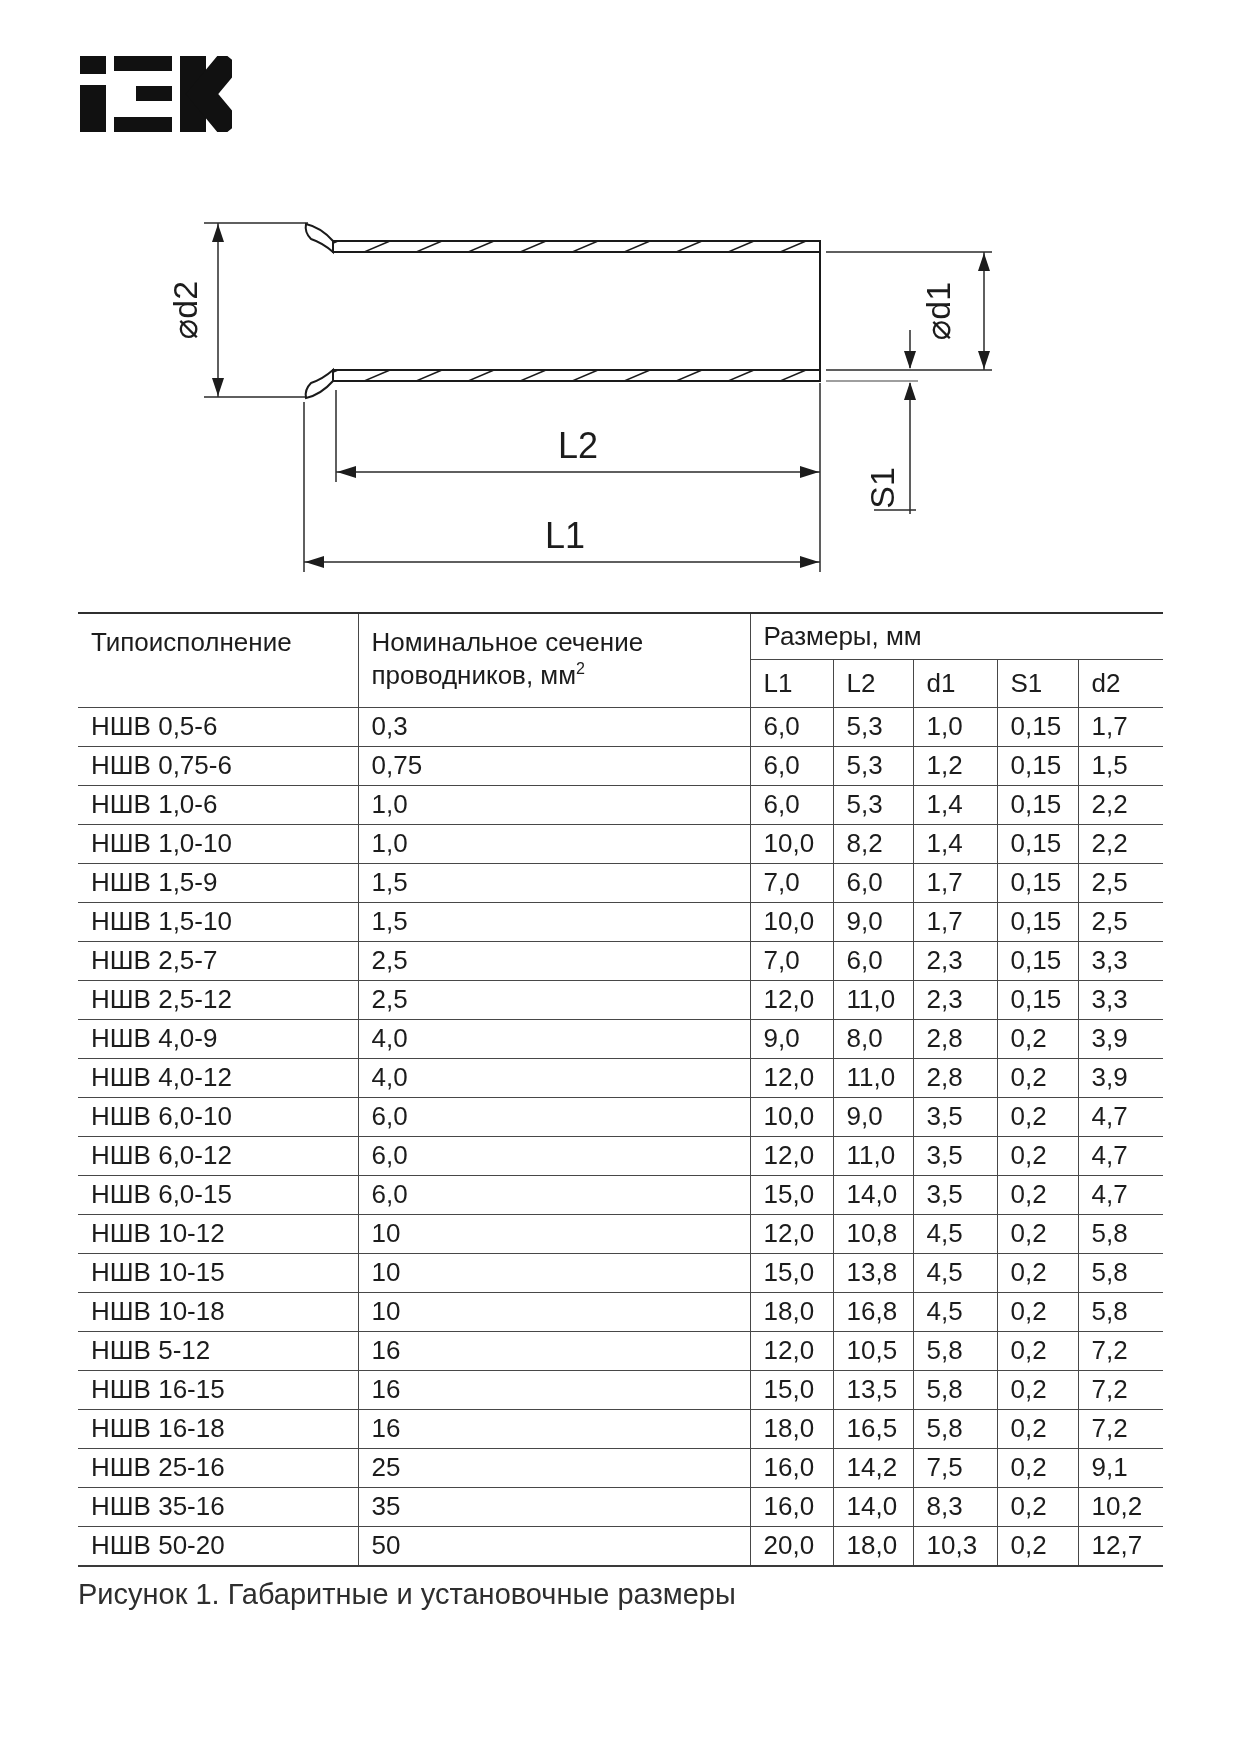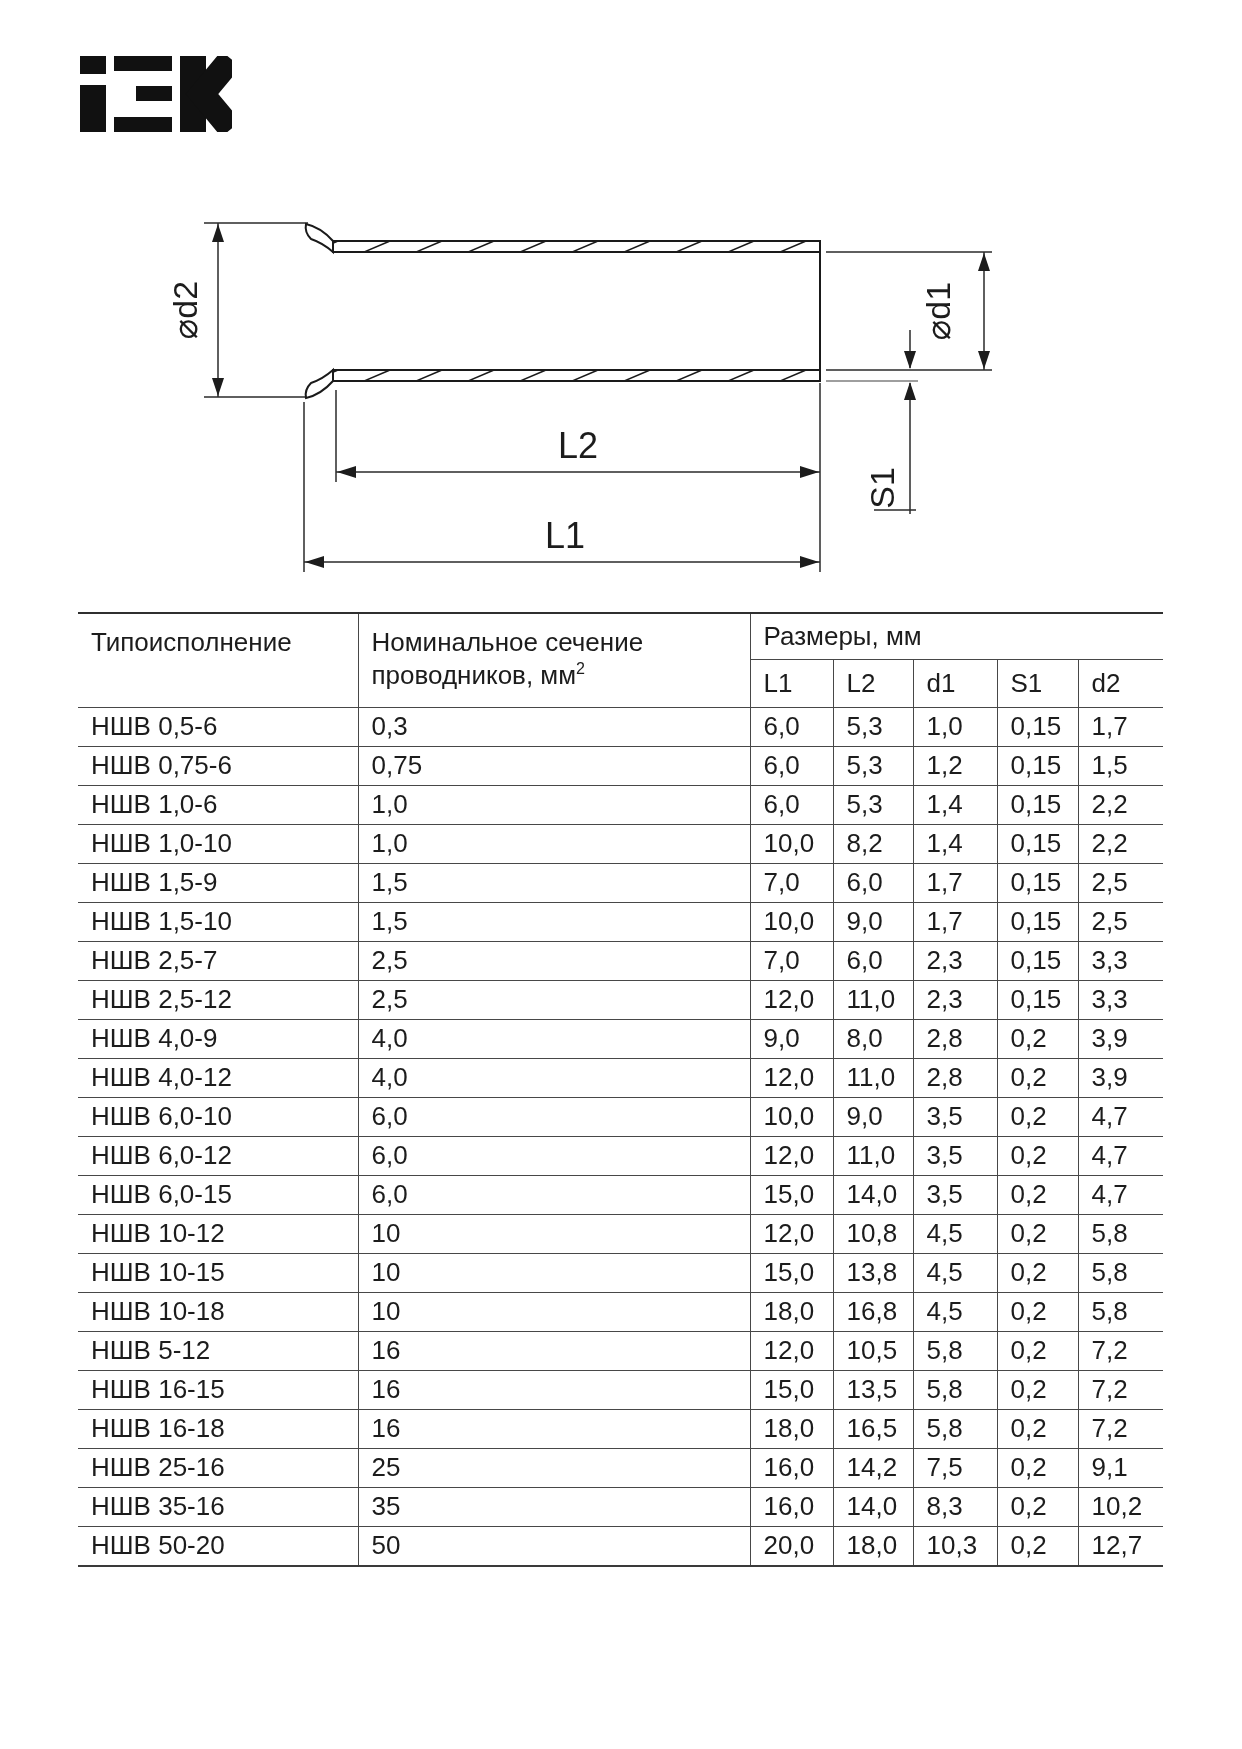--- a/index.html
+++ b/index.html
@@ -329,14 +329,15 @@
           <td class="bl">50</td>
           <td class="bl">20,0</td>
           <td class="bl">18,0</td>
           <td class="bl">10,3</td>
           <td class="bl">0,2</td>
           <td class="bl">12,7</td>
         </tr>
       </tbody>
   </table>
 
+  <div id="caption">Рисунок 1. Габаритные и установочные размеры</div>
 
 </div>
 
 </body></html>

